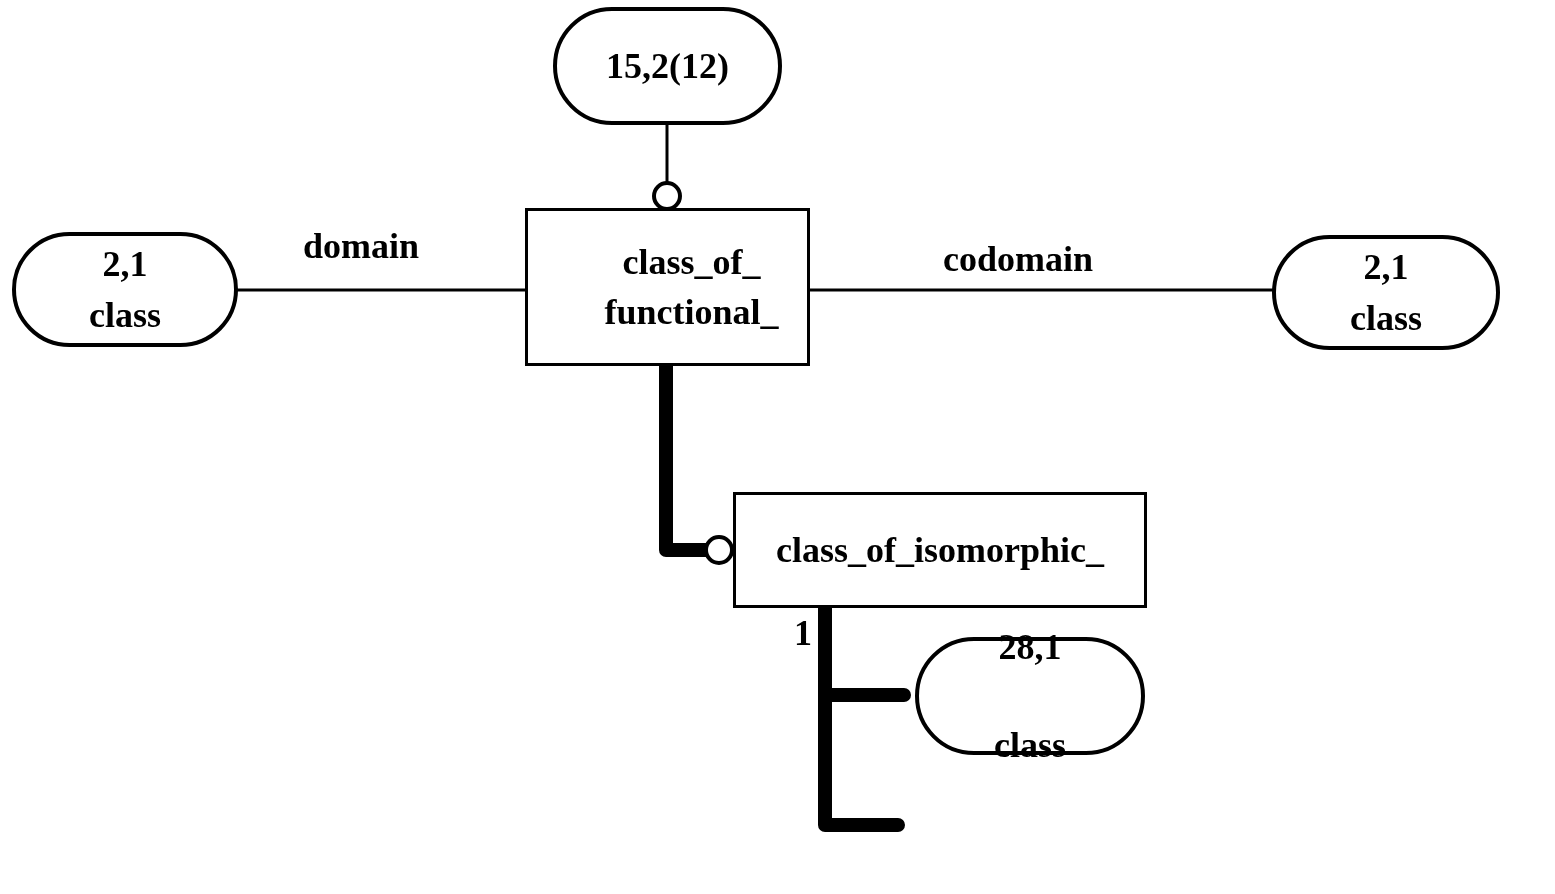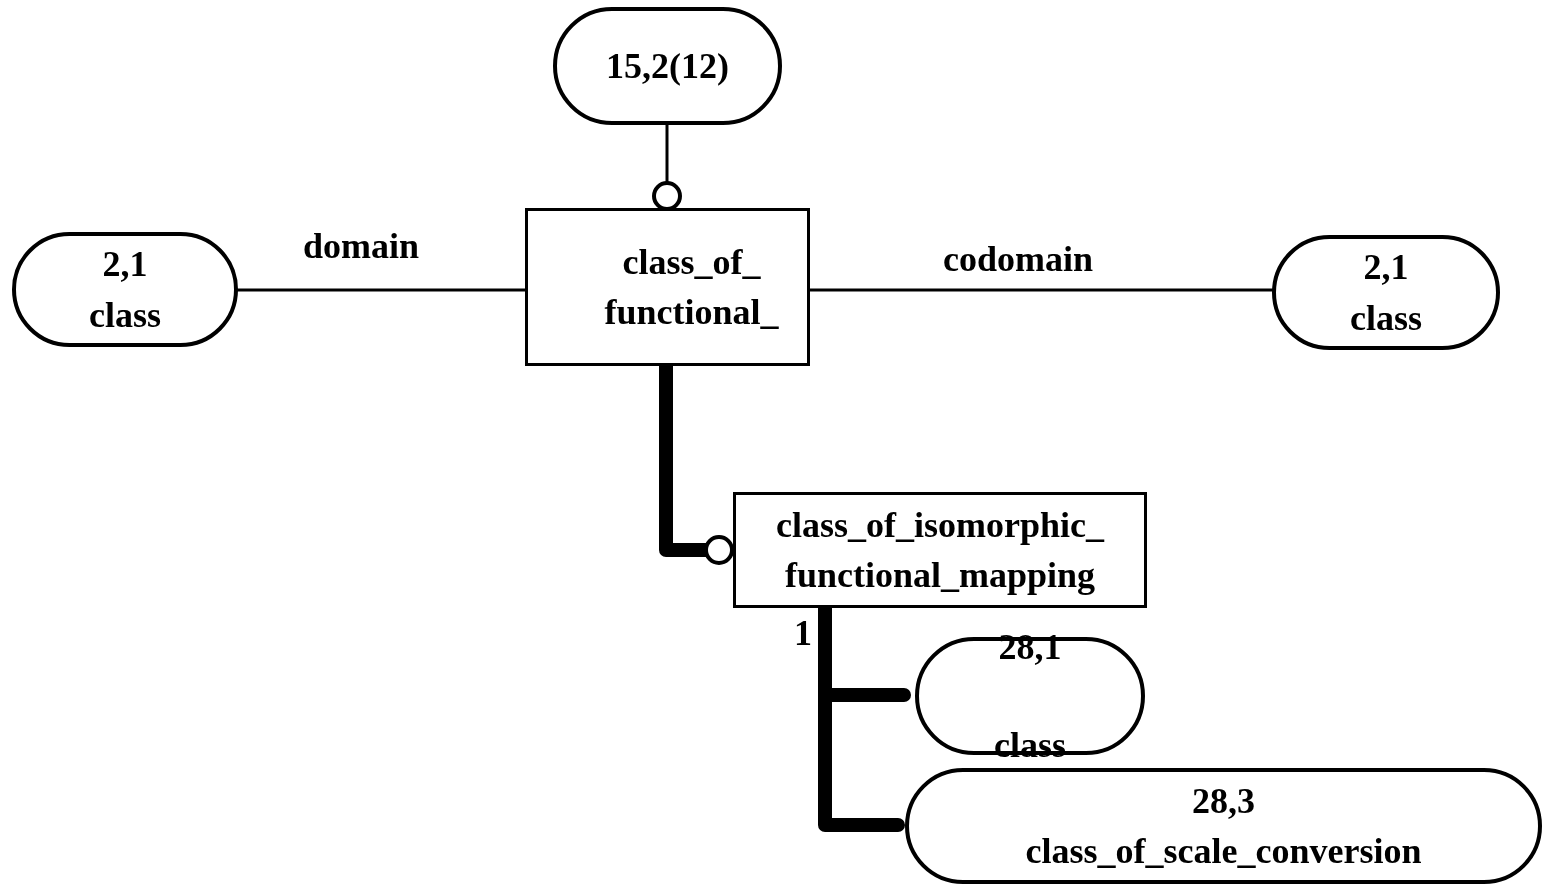--- a/index.html
+++ b/index.html
@@ -83,30 +83,25 @@
     <div>class</div>
   </div>
 
   <div class="node rect n-cfm">
     <div>class_of_</div>
     <div>functional_</div>
   </div>
 
   <div class="node rect n-iso">
     <div>class_of_isomorphic_</div>
-    <div>functional_mapping</div>
   </div>
 
   <div class="node oval n-scale">
     <div>28,1</div>
     <div>class</div>
   </div>
 
-  <div class="node oval n-csc">
-    <div>28,3</div>
-    <div>class_of_scale_conversion</div>
-  </div>
 
   <div class="edge-label lbl-domain">domain</div>
   <div class="edge-label lbl-codomain">codomain</div>
   <div class="edge-label lbl-one">1</div>
 
 </div>
 
 </body></html>

